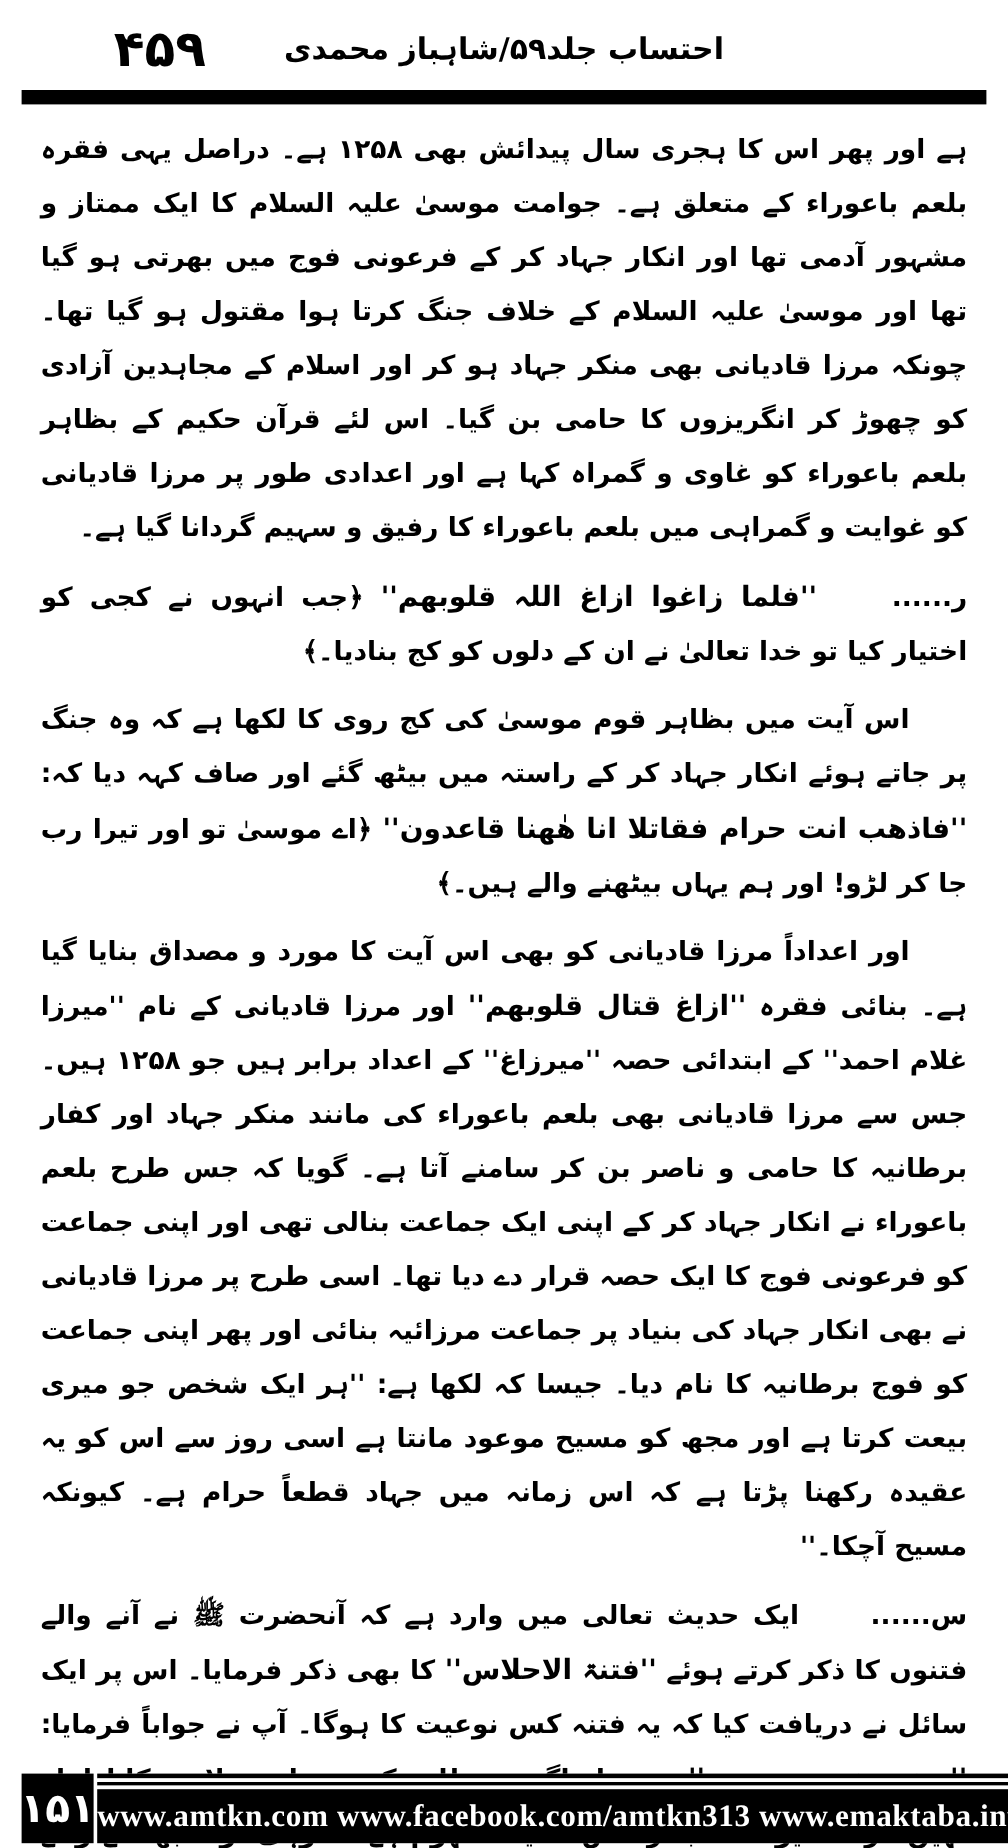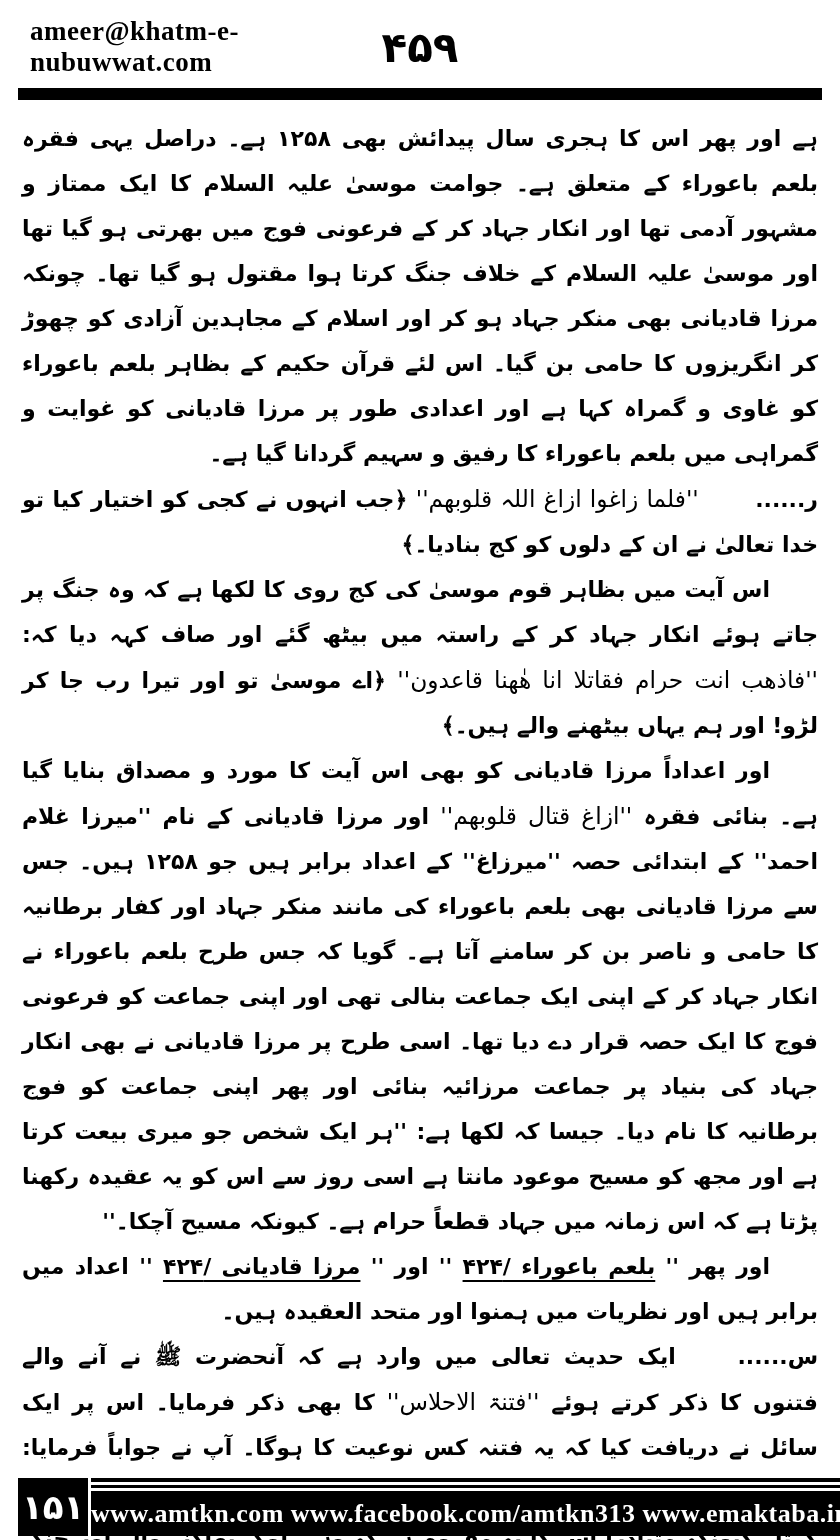--- a/index.html
+++ b/index.html
@@ -25,55 +25,55 @@
     font-weight:bold;font-size:25px;justify-self:end;direction:rtl;
   }
   .rule{height:12px;background:#000;margin:10px 18px 0 18px;}
   
   .page-body{
     margin:16px 22px 0 22px;
     direction:rtl;
     text-align:justify;
     font-size:22px;font-weight:bold;line-height:45px;
   }
-  .page-body p{margin:0;padding:0;}
-  .qbold{font-weight:400;font-size:1.06em;}
+  .page-body p{margin:12px;padding:0;}
+  .qbold{font-weight:700;font-size:1.06em;}
   .uline{text-decoration:underline;text-underline-offset:6px;}
   .marker{margin-left:48px;}
   .indent{text-indent:48px;}
   .citation{
     text-align:left;font-size:20px;line-height:42px;margin-top:2px;
   }
   
   .footer{
     position:absolute;left:18px;right:18px;bottom:4px;height:58px;
     display:flex;align-items:stretch;background:#fff;
   }
   .page-box{
-    width:70px;background:#000;color:#fff;
+    width:60px;background:#000;color:#fff;
     display:flex;align-items:center;justify-content:center;
     font-size:34px;font-weight:bold;direction:rtl;flex:0 0 auto;
   }
   .url-area{flex:1;display:flex;flex-direction:column;margin-left:3px;}
   .thin-line-1{height:4px;background:#000;}
   .thin-gap{height:3px;background:#fff;}
   .thin-line-2{height:3px;background:#000;}
   .url-bar{
     flex:1;background:#000;color:#fff;
     display:flex;align-items:center;justify-content:center;
     font-family:"Liberation Serif",serif;font-weight:bold;font-size:26px;
     letter-spacing:.5px;direction:ltr;white-space:nowrap;
   }
 </style>
 </head>
 <body>
 
 <header class="header">
-  <span class="email">ameer@khatm-e-nubuwwat.com</span>
   <span class="pnum">۴۵۹</span>
+  <span class="title">احتساب جلد۵۹/شاہباز محمدی</span>
 </header>
 
 <div class="rule"></div>
 
 <main class="page-body">
 
   <p>
     <span>ہے اور پھر اس کا ہجری سال پیدائش بھی ۱۲۵۸ ہے۔ دراصل یہی فقرہ بلعم باعوراء کے متعلق ہے۔ جوامت موسیٰ علیہ السلام کا ایک ممتاز و مشہور آدمی تھا اور انکار جہاد کر کے فرعونی فوج میں بھرتی ہو گیا تھا اور موسیٰ علیہ السلام کے خلاف جنگ کرتا ہوا مقتول ہو گیا تھا۔ چونکہ مرزا قادیانی بھی منکر جہاد ہو کر اور اسلام کے مجاہدین آزادی کو چھوڑ کر انگریزوں کا حامی بن گیا۔ اس لئے قرآن حکیم کے بظاہر بلعم باعوراء کو غاوی و گمراہ کہا ہے اور اعدادی طور پر مرزا قادیانی کو غوایت و گمراہی میں بلعم باعوراء کا رفیق و سہیم گردانا گیا ہے۔</span>
   </p>
 
@@ -89,27 +89,20 @@
     <span>﴿اے موسیٰ تو اور تیرا رب جا کر لڑو! اور ہم یہاں بیٹھنے والے ہیں۔﴾</span>
   </p>
 
   <p class="indent">
     <span>اور اعداداً مرزا قادیانی کو بھی اس آیت کا مورد و مصداق بنایا گیا ہے۔ بنائی فقرہ</span>
     <span class="qbold">''ازاغ قتال قلوبھم''</span>
     <span>اور مرزا قادیانی کے نام ''میرزا غلام احمد'' کے ابتدائی حصہ ''میرزاغ'' کے اعداد برابر ہیں جو ۱۲۵۸ ہیں۔ جس سے مرزا قادیانی بھی بلعم باعوراء کی مانند منکر جہاد اور کفار برطانیہ کا حامی و ناصر بن کر سامنے آتا ہے۔ گویا کہ جس طرح بلعم باعوراء نے انکار جہاد کر کے اپنی ایک جماعت بنالی تھی اور اپنی جماعت کو فرعونی فوج کا ایک حصہ قرار دے دیا تھا۔ اسی طرح پر مرزا قادیانی نے بھی انکار جہاد کی بنیاد پر جماعت مرزائیہ بنائی اور پھر اپنی جماعت کو فوج برطانیہ کا نام دیا۔ جیسا کہ لکھا ہے: ''ہر ایک شخص جو میری بیعت کرتا ہے اور مجھ کو مسیح موعود مانتا ہے اسی روز سے اس کو یہ عقیدہ رکھنا پڑتا ہے کہ اس زمانہ میں جہاد قطعاً حرام ہے۔ کیونکہ مسیح آچکا۔''</span>
   </p>
 
 
-  <p class="indent">
-    <span>اور پھر ''</span>
-    <span class="uline">بلعم باعوراء /۴۲۴</span>
-    <span>'' اور ''</span>
-    <span class="uline">مرزا قادیانی /۴۲۴</span>
-    <span>'' اعداد میں برابر ہیں اور نظریات میں ہمنوا اور متحد العقیدہ ہیں۔</span>
-  </p>
 
   <p>
     <span class="marker">س......</span>
     <span>ایک حدیث تعالی میں وارد ہے کہ آنحضرت ﷺ نے آنے والے فتنوں کا ذکر کرتے ہوئے</span>
     <span class="qbold">''فتنۃ الاحلاس''</span>
     <span>کا بھی ذکر فرمایا۔ اس پر ایک سائل نے دریافت کیا کہ یہ فتنہ کس نوعیت کا ہوگا۔ آپ نے جواباً فرمایا:</span>
     <span class="qbold">''وھی ھرب و حرب''</span>
     <span>یہ جملہ اگرچہ بظاہر کسی خاص علامت کا اظہار نہیں کرتا۔ کیونکہ متبادراً اس کا یہ مفہوم ہے کہ وہی لوگ بھاگنے والے اور جنگ و قتال</span>
   </p>
 

